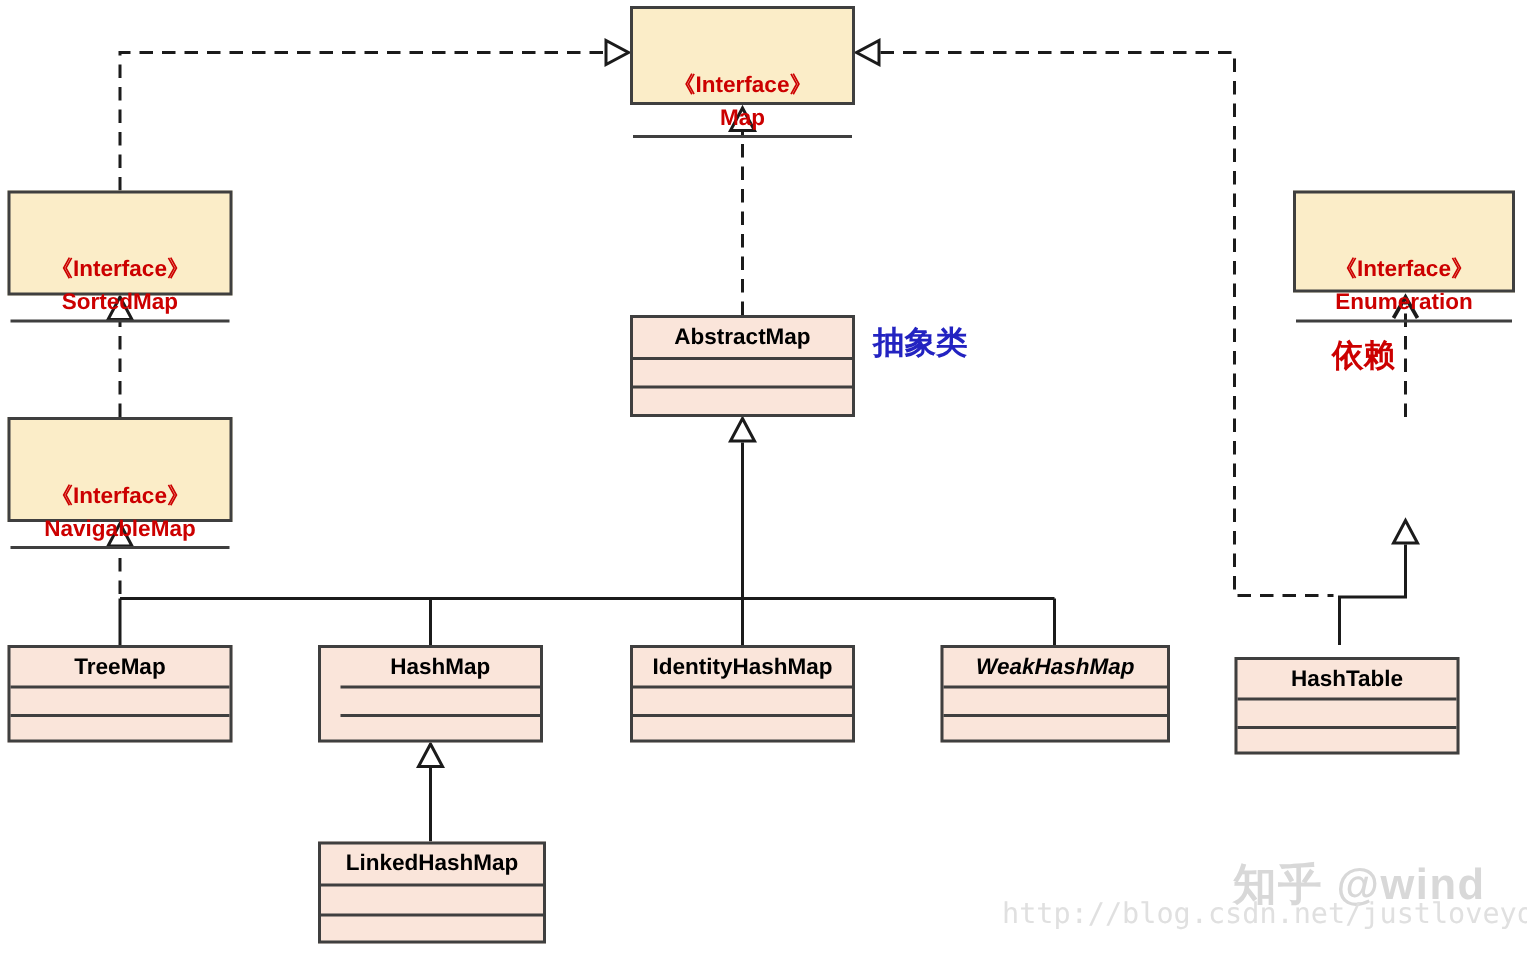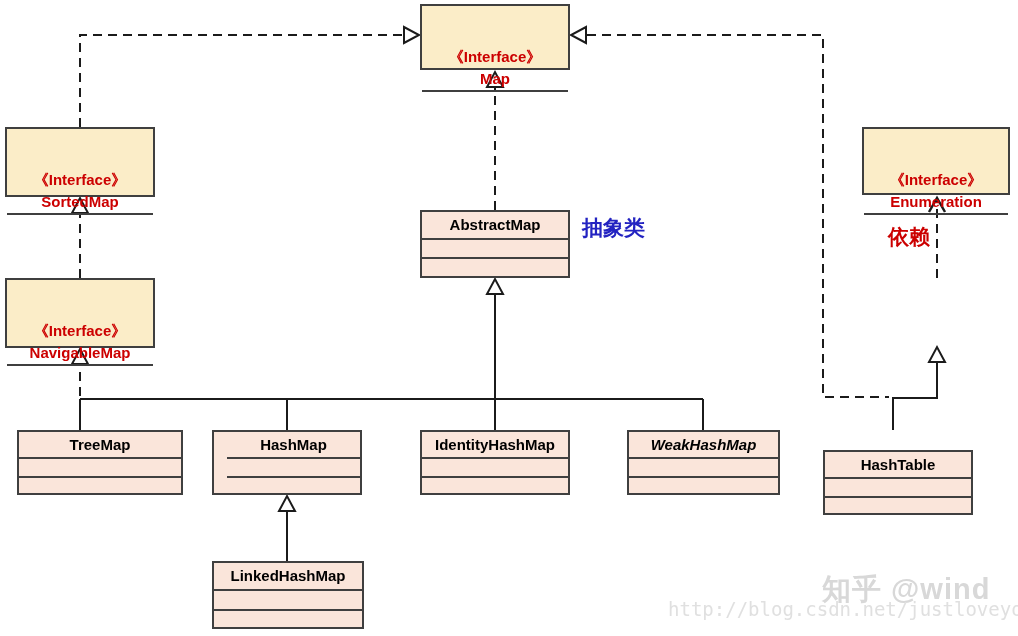--- a/index.html
+++ b/index.html
@@ -112,21 +112,21 @@
     <div class="compartment" style="height:15px"></div>
   </div>
 
   <div class="uml-box classbox" style="left:420px;top:210px;width:150px;height:68px;">
     <div class="box-title">AbstractMap</div>
     <div class="compartment" style="height:17px"></div>
     <div class="compartment" style="height:17px"></div>
   </div>
 
 
-  <div class="uml-box classbox" style="left:17px;top:430px;width:166px;height:65px;">
+  <div class="uml-box classbox" style="left:5px;top:430px;width:150px;height:65px;">
     <div class="box-title">TreeMap</div>
     <div class="compartment" style="height:17px"></div>
     <div class="compartment" style="height:15px"></div>
   </div>
 
   <div class="uml-box classbox" style="left:212px;top:430px;width:150px;height:65px;padding-left:13px;">
     <div class="box-title">HashMap</div>
     <div class="compartment" style="height:17px"></div>
     <div class="compartment" style="height:15px"></div>
   </div>
@@ -136,21 +136,21 @@
     <div class="compartment" style="height:17px"></div>
     <div class="compartment" style="height:15px"></div>
   </div>
 
   <div class="uml-box classbox" style="left:627px;top:430px;width:153px;height:65px;font-style:italic;">
     <div class="box-title">WeakHashMap</div>
     <div class="compartment" style="height:17px"></div>
     <div class="compartment" style="height:15px"></div>
   </div>
 
-  <div class="uml-box classbox" style="left:823px;top:450px;width:150px;height:65px;">
+  <div class="uml-box classbox" style="left:823px;top:438px;width:150px;height:65px;">
     <div class="box-title">HashTable</div>
     <div class="compartment" style="height:17px"></div>
     <div class="compartment" style="height:15px"></div>
   </div>
 
   <div class="uml-box classbox" style="left:212px;top:561px;width:152px;height:68px;">
     <div class="box-title">LinkedHashMap</div>
     <div class="compartment" style="height:18px"></div>
     <div class="compartment" style="height:16px"></div>
   </div>

